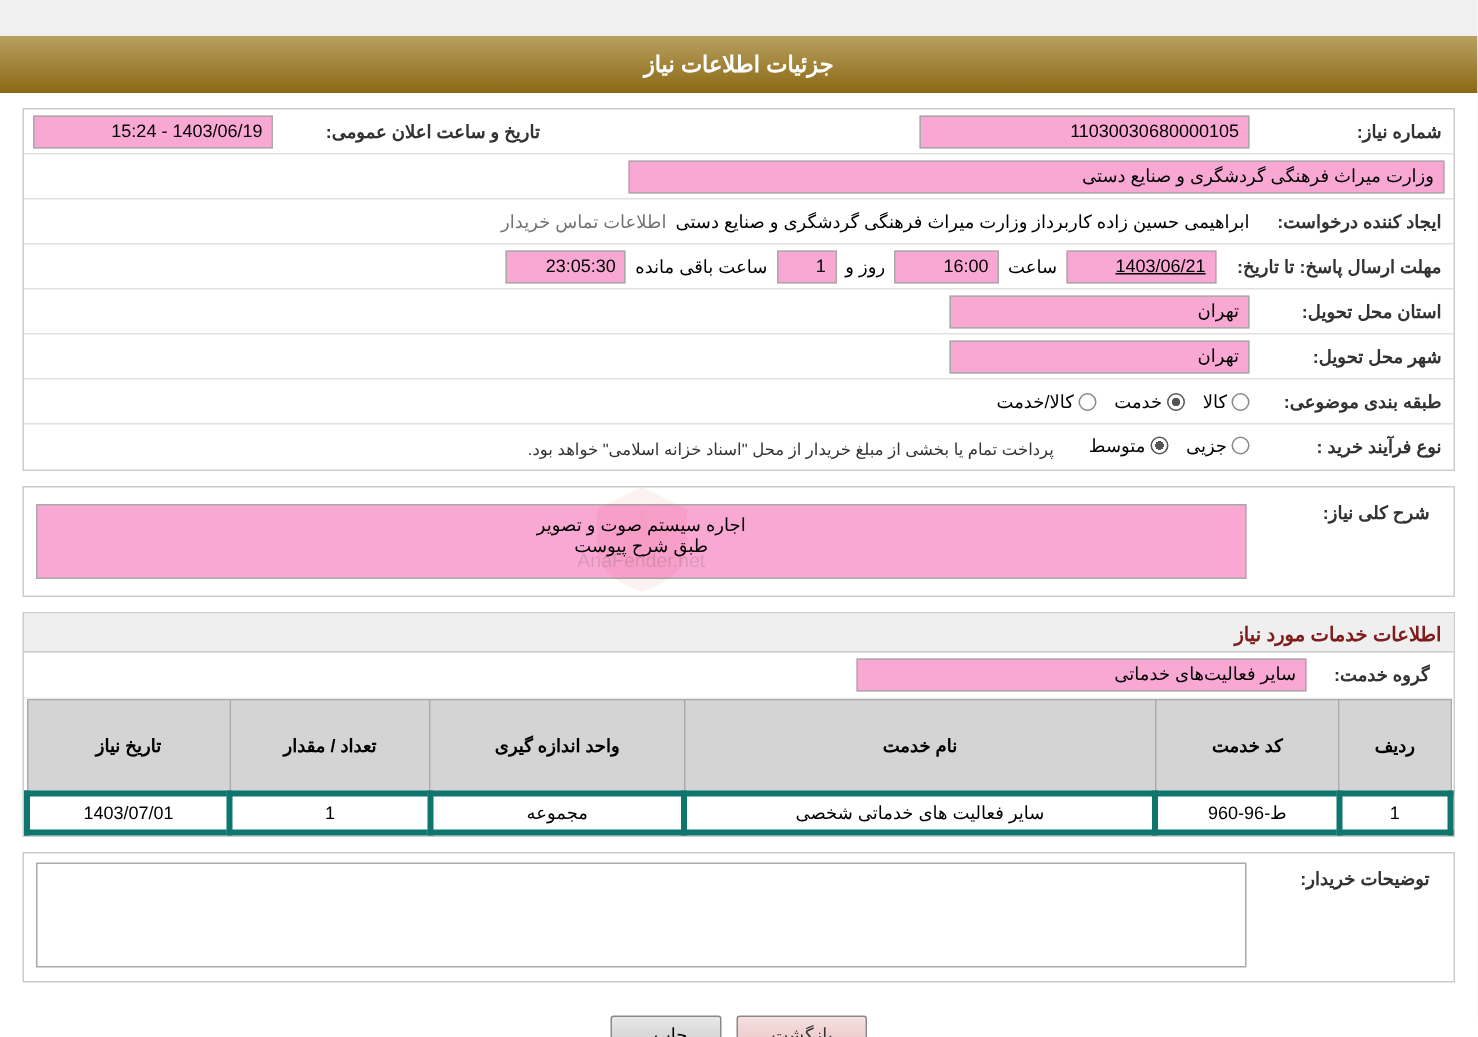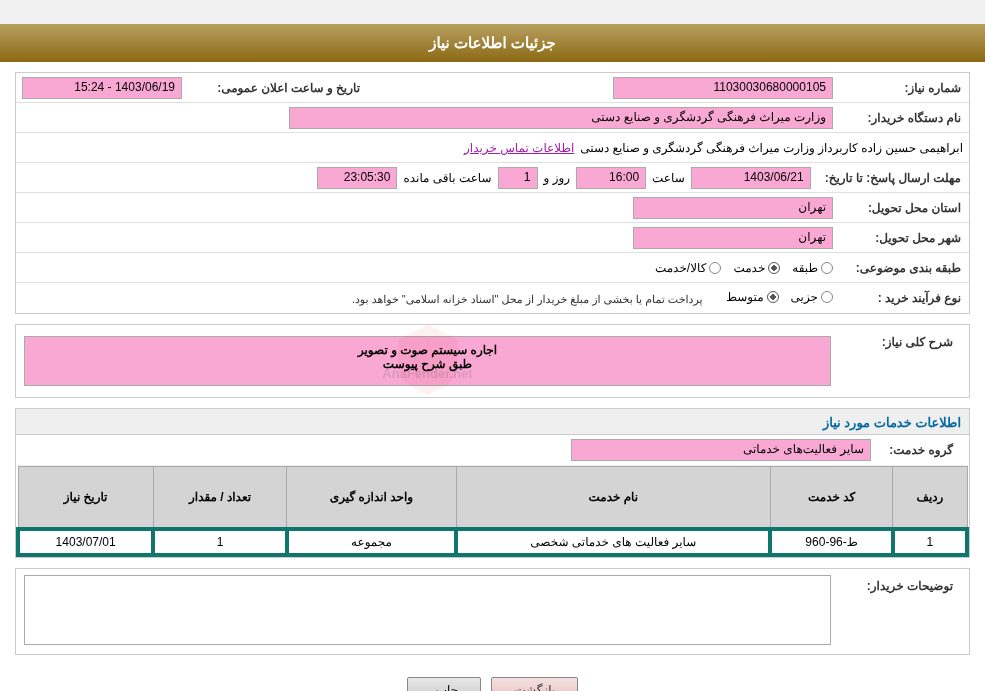--- a/index.html
+++ b/index.html
@@ -63,22 +63,21 @@
     .input-medium {
       width: 220px;
     }
     .row-flex {
       display: flex;
       align-items: center;
       gap: 6px;
       flex-wrap: wrap;
     }
     .link-blue {
-      color: #a21caf;
-      text-decoration: underline;
+      color: #737373;
       cursor: pointer;
     }
     .radio-group {
       display: flex;
       align-items: center;
       gap: 12px;
       direction: rtl;
     }
     .radio-item {
       display: flex;
@@ -153,25 +152,24 @@
     .btn-back {
       background: linear-gradient(to bottom, #f5e0e0, #e8c0c0);
       color: #333;
     }
     .watermark-area {
       position: relative;
       min-height: 60px;
       display: flex;
       align-items: center;
       justify-content: center;
-      font-weight: bold;
     }
     .small-section-title {
       font-weight: bold;
-      color: #0369a1;
+      color: #7f1d1d;
       padding: 6px 8px 4px 8px;
       font-size: 13px;
       background: #efefef;
       border-bottom: 1px solid #ccc;
     }
     .group-service-row {
       display: flex;
       align-items: center;
       padding: 4px 8px;
       border-bottom: 1px solid #eee;
@@ -195,37 +193,37 @@
         <div class="form-value">
           <span class="input-box input-medium">11030030680000105</span>
         </div>
         <span class="form-label" style="min-width:180px;">تاریخ و ساعت اعلان عمومی:</span>
         <div class="form-value" style="flex:0 0 auto;">
           <span class="input-box" style="min-width:160px;">1403/06/19 - 15:24</span>
         </div>
       </div>
 
       <div class="form-row">
-        <span class="form-label">نام دستگاه خریدار:</span>
         <div class="form-value">
           <span class="input-box" style="width:544px;">وزارت میراث فرهنگی  گردشگری و صنایع دستی</span>
         </div>
       </div>
 
       <div class="form-row">
+        <span class="form-label">ایجاد کننده درخواست:</span>
         <div class="form-value row-flex">
           <span>ابراهیمی حسین زاده کاربرداز وزارت میراث فرهنگی  گردشگری و صنایع دستی</span>
           <span class="link-blue">اطلاعات تماس خریدار</span>
         </div>
       </div>
 
       <div class="form-row">
         <span class="form-label" style="min-width:150px;">مهلت ارسال پاسخ: تا تاریخ:</span>
         <div class="form-value row-flex">
-          <span class="input-box" style="width:120px;">1403/06/21</span>
+          <span class="input-box" style="width:100px;text-decoration:underline;">1403/06/21</span>
           <span>ساعت</span>
           <span class="input-box" style="width:70px;">16:00</span>
           <span>روز و</span>
           <span class="input-box" style="width:40px;">1</span>
           <span>ساعت باقی مانده</span>
           <span class="input-box" style="width:80px;">23:05:30</span>
         </div>
       </div>
 
       <div class="form-row">
@@ -241,21 +239,21 @@
           <span class="input-box" style="width:200px;">تهران</span>
         </div>
       </div>
 
       <div class="form-row">
         <span class="form-label">طبقه بندی موضوعی:</span>
         <div class="form-value">
           <div class="radio-group">
             <div class="radio-item">
               <span class="radio-circle"></span>
-              <span>طبقه</span>
+              <span>کالا</span>
             </div>
             <div class="radio-item">
               <span class="radio-circle selected"></span>
               <span>خدمت</span>
             </div>
             <div class="radio-item">
               <span class="radio-circle"></span>
               <span>کالا/خدمت</span>
             </div>
           </div>

